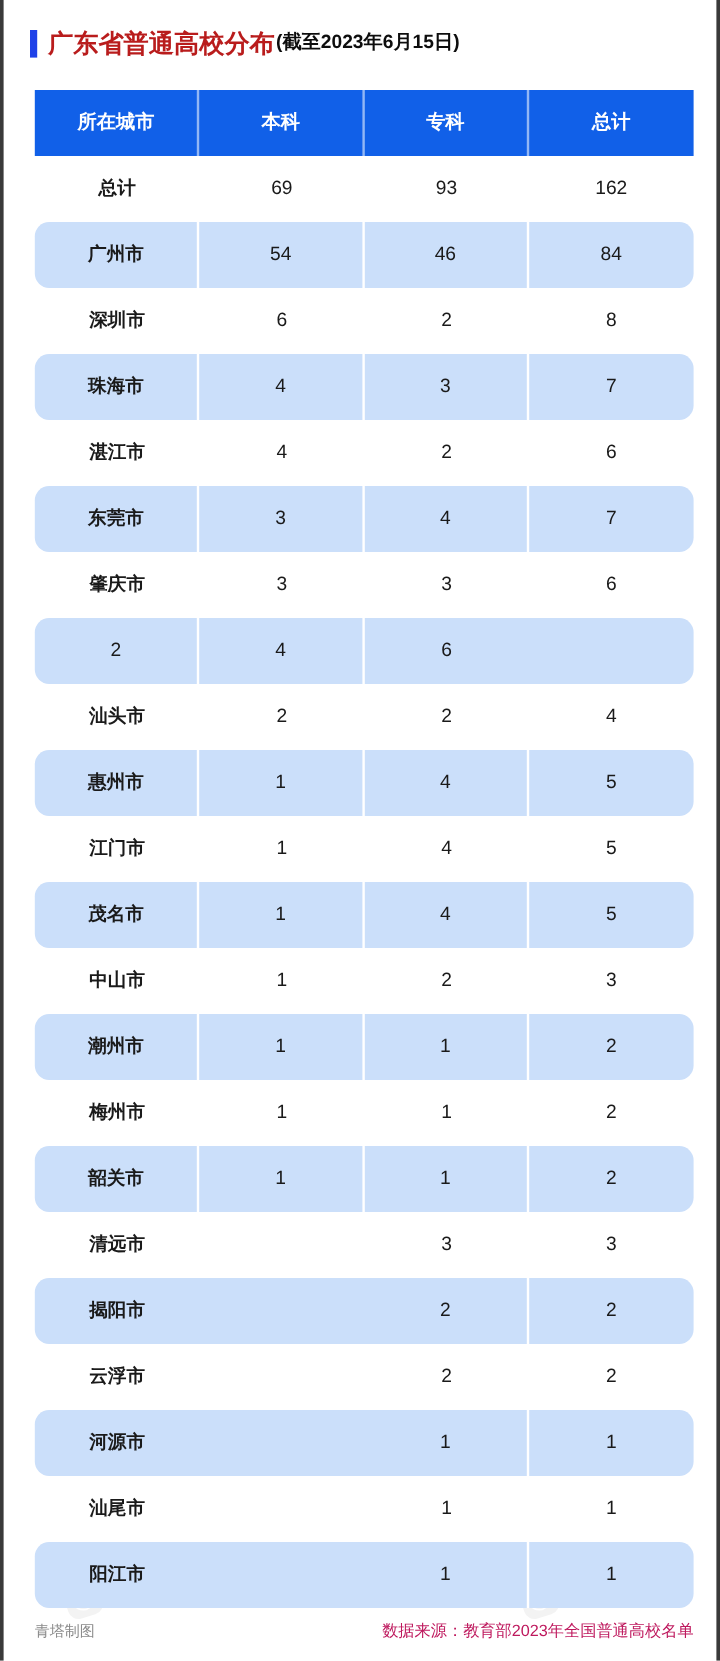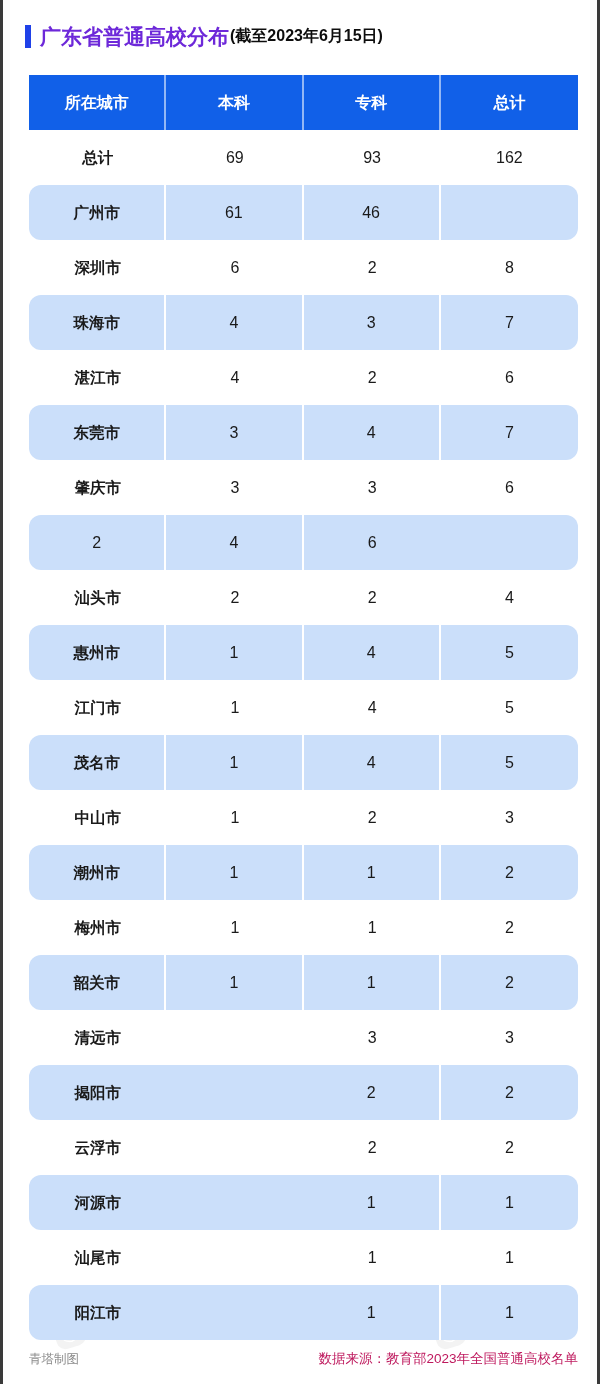--- a/index.html
+++ b/index.html
@@ -82,21 +82,21 @@
     width: 6px;
     height: 23px;
     background: #1f41e8;
     margin-left: 22px;
     margin-right: 9px;
     flex: none;
   }
   #title-main {
     font-size: 21px;
     font-weight: 700;
-    color: #6d28d9;
+    color: #b91c1c;
     line-height: 1;
     letter-spacing: 0px;
   }
   #title-sub {
     font-size: 16px;
     font-weight: 700;
     color: #0d0d0d;
     line-height: 1;
     margin-left: 1px;
   }
@@ -372,22 +372,23 @@
         <div class="cell">总计</div>
       </div>
       <div class="row plain">
         <div class="cell city has-divider">总计</div>
         <div class="cell num has-divider">69</div>
         <div class="cell num has-divider">93</div>
         <div class="cell num">162</div>
       </div>
       <div class="row alt">
         <div class="cell city has-divider">广州市</div>
-        <div class="cell num has-divider">61</div>
+        <div class="cell num has-divider">54</div>
         <div class="cell num has-divider">46</div>
+        <div class="cell num">84</div>
       </div>
       <div class="row plain">
         <div class="cell city has-divider">深圳市</div>
         <div class="cell num has-divider">6</div>
         <div class="cell num has-divider">2</div>
         <div class="cell num">8</div>
       </div>
       <div class="row alt">
         <div class="cell city has-divider">珠海市</div>
         <div class="cell num has-divider">4</div>

